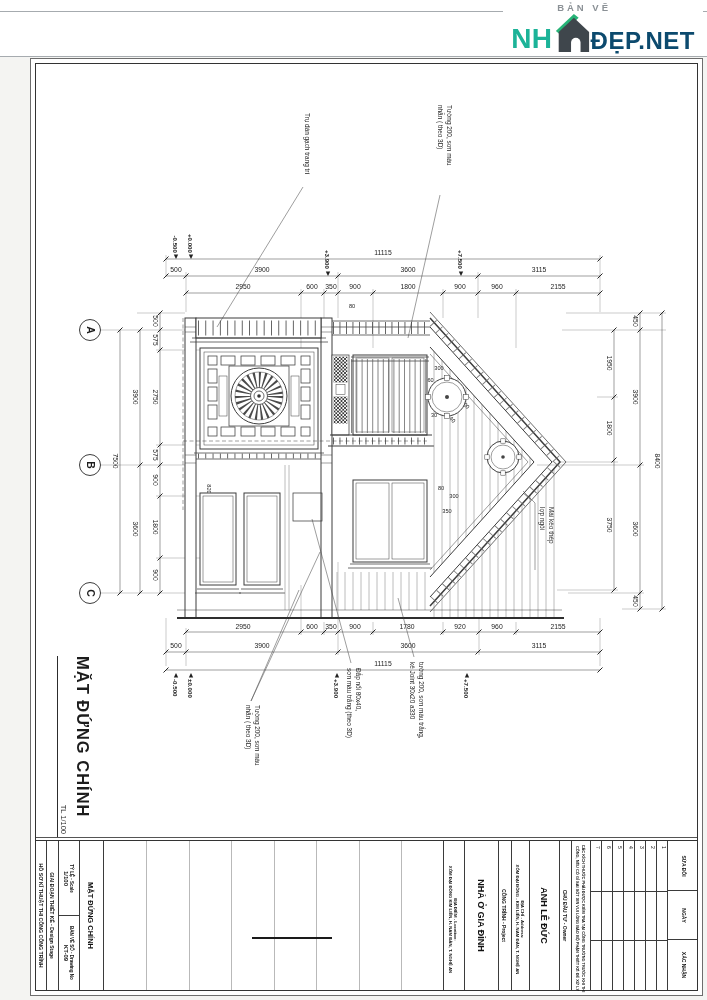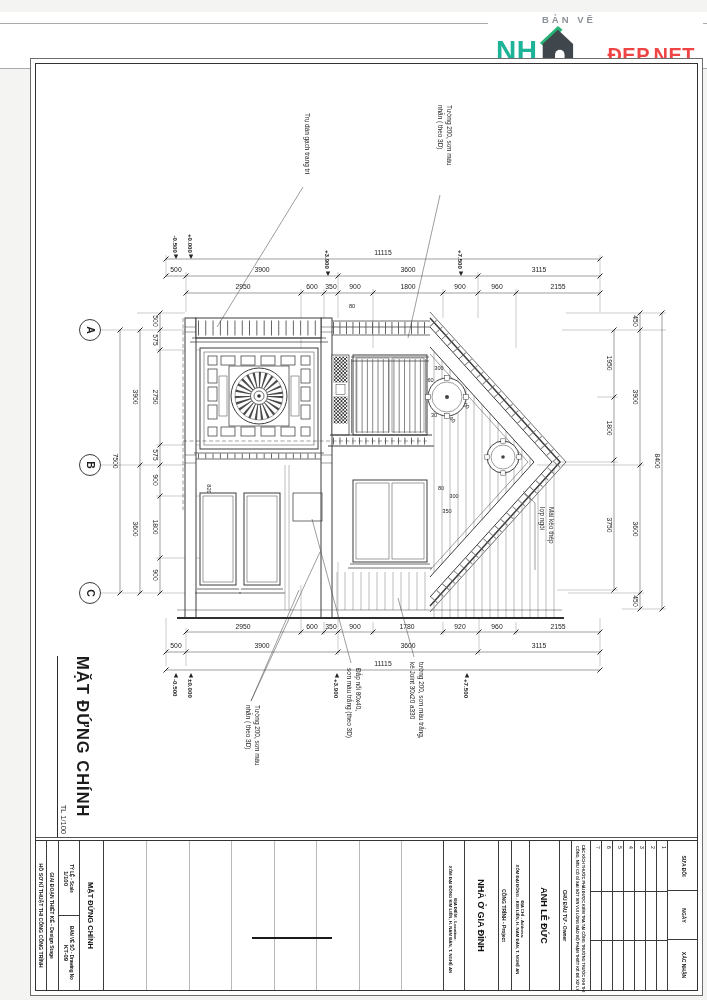--- a/index.html
+++ b/index.html
@@ -1,26 +1,26 @@
 <!DOCTYPE html>
 <html><head>
 <meta charset="utf-8">
 <style>
   html,body{margin:0;padding:0;}
   body{width:707px;height:1000px;background:#f4f4f2;font-family:"Liberation Sans",sans-serif;position:relative;overflow:hidden;}
   .abs{position:absolute;}
   
-  .header{left:0;top:12px;width:707px;height:57px;background:#ffffff;}
+  .header{left:0;top:0;width:707px;height:57px;background:#ffffff;}
   .hline{background:#a6abaf;height:1px;}
   .htick{background:#a6abaf;width:2px;height:9px;left:697px;top:6px;}
   .brand{right:4px;top:1px;background:#ffffff;padding:1px 8px 2px 8px;}
   .brand-top{margin-left:46px;font-size:9.5px;font-weight:700;letter-spacing:3px;color:#8b9196;}
   .brand-row{display:flex;align-items:flex-end;line-height:1;}
   .brand-nh{font-size:28px;font-weight:800;color:#1cb398;letter-spacing:.5px;}
-  .brand-rest{font-size:20px;font-weight:800;color:#ef4444;letter-spacing:.5px;padding-left:32px;}
+  .brand-rest{font-size:24px;font-weight:800;color:#0c4a6e;letter-spacing:.5px;}
   
   .sheet{left:30px;top:58px;width:671px;height:936px;background:#ffffff;border:1px solid #6d6d6d;}
   .frame{position:absolute;left:4px;top:4px;right:4px;bottom:4px;border:1.6px solid #333;}
   svg{display:block;}
   svg text{font-family:"Liberation Sans",sans-serif;}
   .s03{stroke:#8a8a8a;stroke-width:.45;fill:none;}
   .s05{stroke:#3d3d3d;stroke-width:.5;fill:none;}
   .s07{stroke:#3d3d3d;stroke-width:.75;fill:none;}
   .s1{stroke:#3d3d3d;stroke-width:1;fill:none;}
   .s15{stroke:#3d3d3d;stroke-width:1.5;fill:none;}

